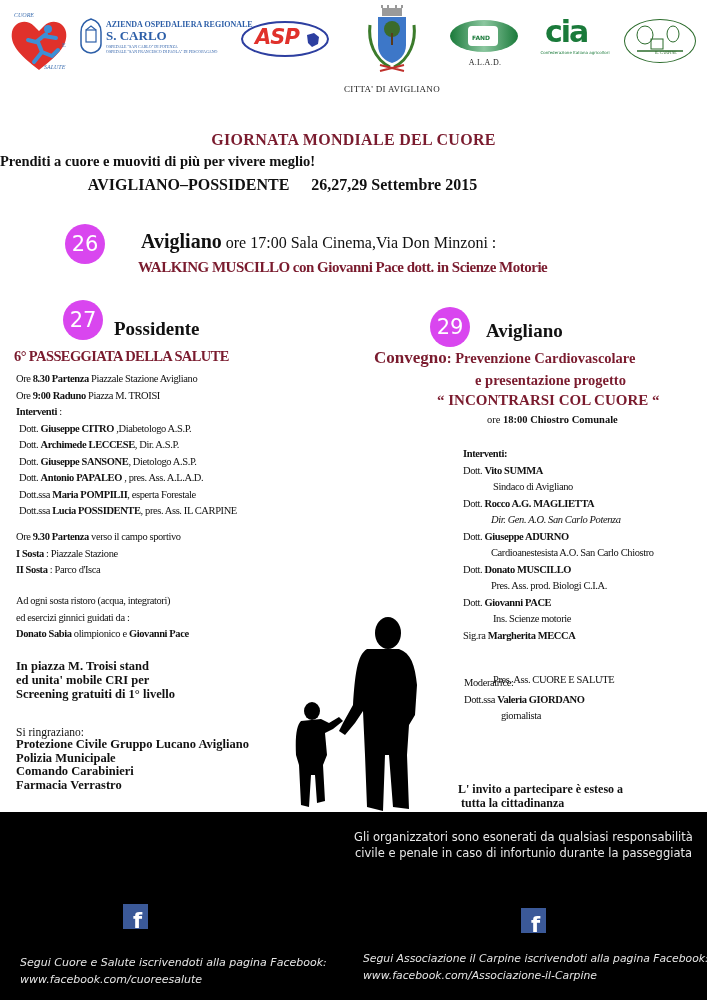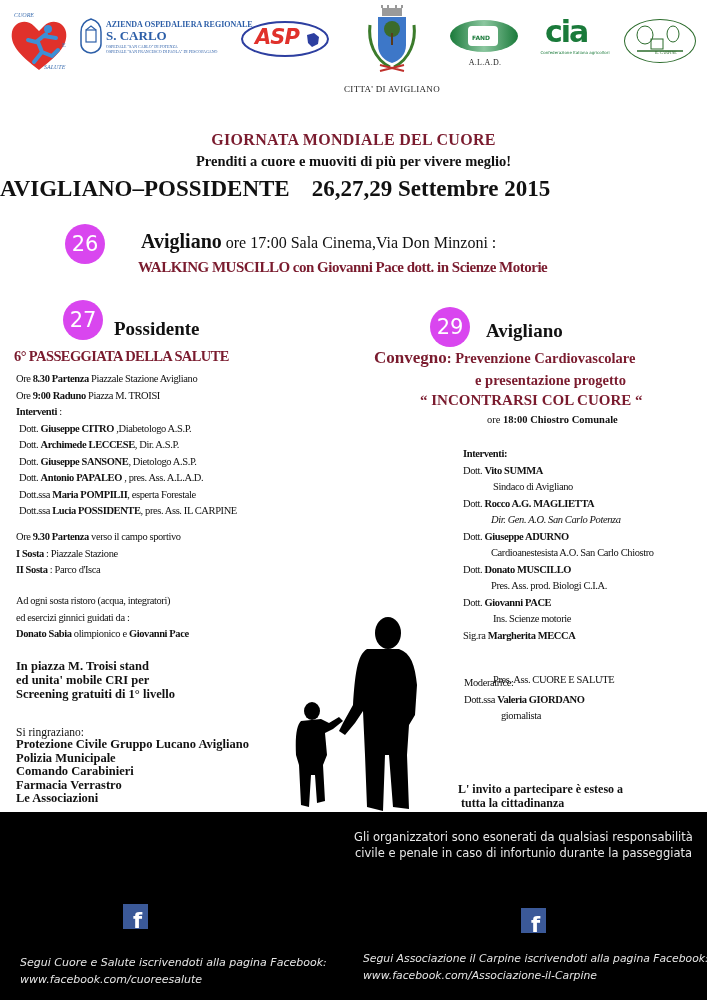--- a/index.html
+++ b/index.html
@@ -9,22 +9,22 @@
   .abs { position: absolute; }
 
   
   .logo { position: absolute; }
   .logo-text { font-family: "Liberation Serif", serif; }
   .caption { font-size: 9px; color: #222; text-align: center; letter-spacing: 0.3px; }
 
   
   .maroon { color: #7a1b2e; }
   .title-main { left: 0; width: 707px; top: 131px; text-align: center; font-size: 16px; font-weight: bold; letter-spacing: 0.3px; }
-  .title-sub  { left: 0; width: 707px; top: 153px; text-align: center; font-size: 14.5px; font-weight: bold; }
-  .title-dates{ left: 0; width: 565px; top: 176px; text-align: left; font-size: 23px; font-weight: bold; }
+  .title-sub  { left: 0; width: 707px; top: 153px; text-align: left; font-size: 14.5px; font-weight: bold; }
+  .title-dates{ left: 0; width: 565px; top: 176px; text-align: center; font-size: 16px; font-weight: bold; }
   .title-dates .gap { display: inline-block; width: 22px; }
 
   
   .day-circle {
     position: absolute; width: 40px; height: 40px; border-radius: 50%;
     background: #d946ef; color: #fff; font-family: "DejaVu Sans", sans-serif;
     font-size: 21px; display: flex; align-items: center; justify-content: center;
   }
 
   .day-title { font-size: 20px; font-weight: bold; }
@@ -162,31 +162,30 @@
   <div>Screening gratuiti di 1° livello</div>
 </div>
 
 <div class="abs" style="left:16px;top:726px;">
   <div style="font-size:11.5px;line-height:12px;">Si ringraziano:</div>
   <div class="bold-block" style="font-size:12.5px;line-height:13.5px;">
     <div>Protezione Civile Gruppo Lucano Avigliano</div>
     <div>Polizia Municipale</div>
     <div>Comando Carabinieri</div>
     <div>Farmacia Verrastro</div>
-    <div>Le Associazioni</div>
   </div>
 </div>
 
 <div class="day-circle" style="left:430px;top:307px;">29</div>
 <div class="abs day-title" style="left:486px;top:320px;font-size:19px;">Avigliano</div>
 <div class="abs maroon" style="left:374px;top:348px;white-space:nowrap;font-weight:bold;">
   <span style="font-size:17px;">Convegno</span><span style="font-size:14.5px;">: Prevenzione Cardiovascolare</span>
 </div>
 <div class="abs maroon" style="left:475px;top:372px;font-size:14.5px;font-weight:bold;white-space:nowrap;">e presentazione progetto</div>
-<div class="abs maroon" style="left:420px;top:392px;font-size:15px;font-weight:bold;white-space:nowrap;">“ INCONTRARSI COL CUORE “</div>
+<div class="abs maroon" style="left:437px;top:392px;font-size:15px;font-weight:bold;white-space:nowrap;">“ INCONTRARSI COL CUORE “</div>
 <div class="abs" style="left:487px;top:414px;font-size:10.5px;white-space:nowrap;">
   <span>ore </span><b>18:00 Chiostro Comunale</b>
 </div>
 
 <div class="abs list" style="left:463px;top:446px;width:240px;">
   <div><b>Interventi:</b></div>
   <div><span>Dott. </span><b>Vito SUMMA</b></div>
   <div class="indent" style="padding-left:30px;">Sindaco di Avigliano</div>
   <div><span>Dott. </span><b>Rocco A.G. MAGLIETTA</b></div>
   <div class="indent" style="padding-left:28px;font-style:italic;">Dir. Gen. A.O. San Carlo Potenza</div>

